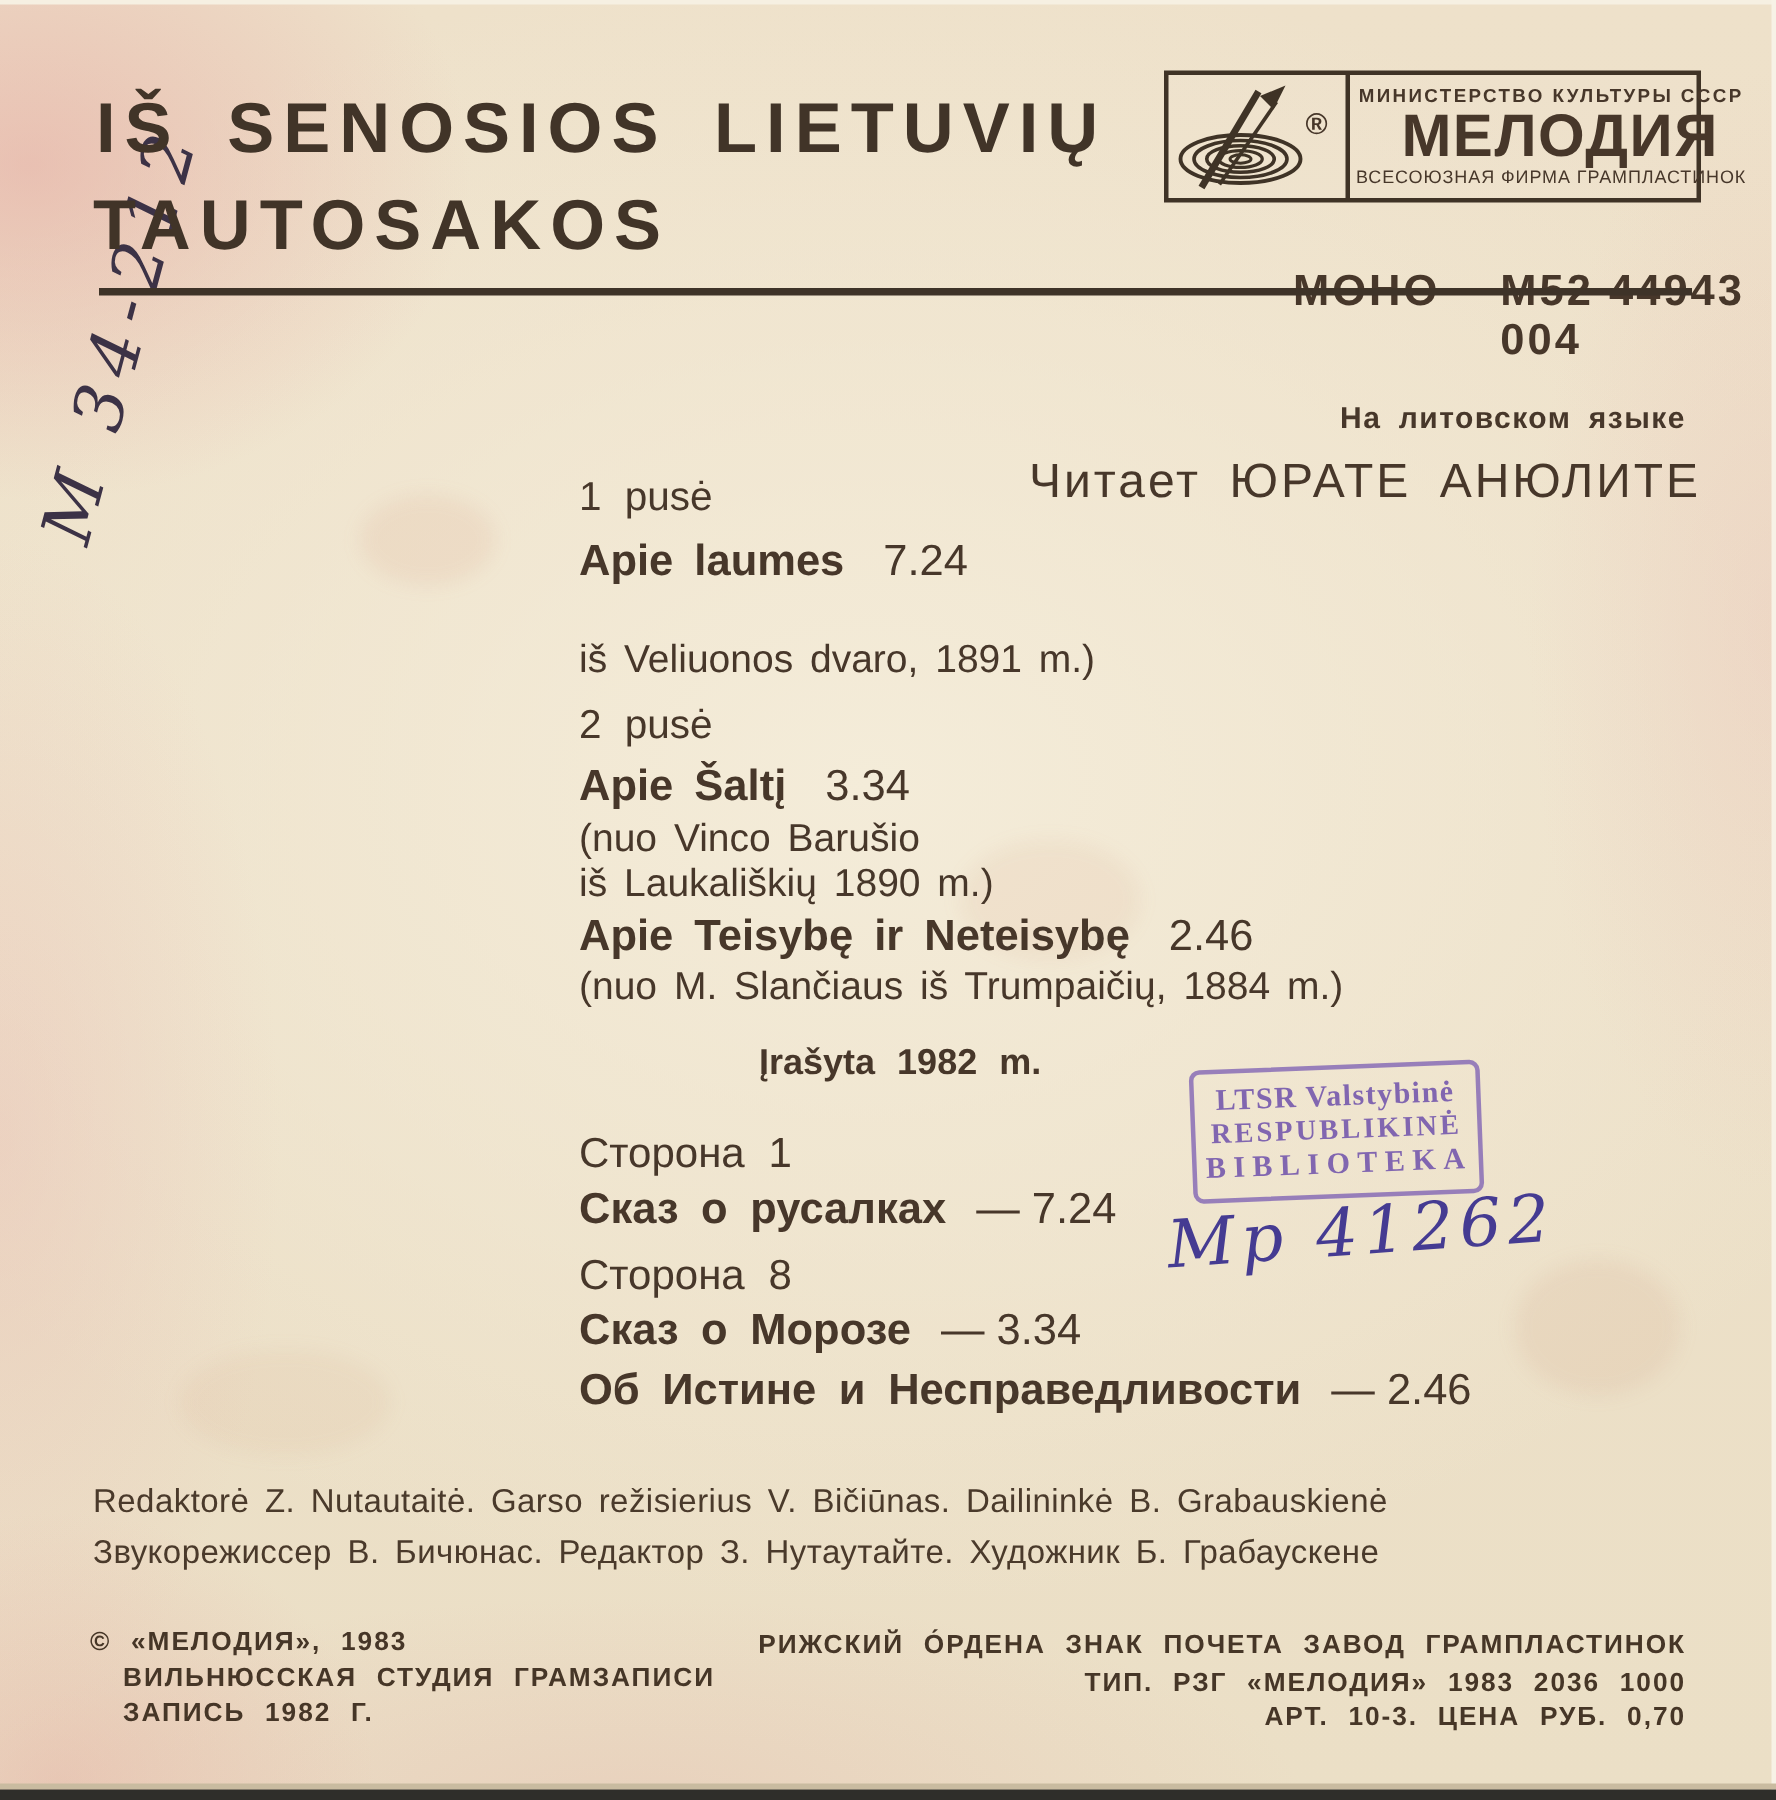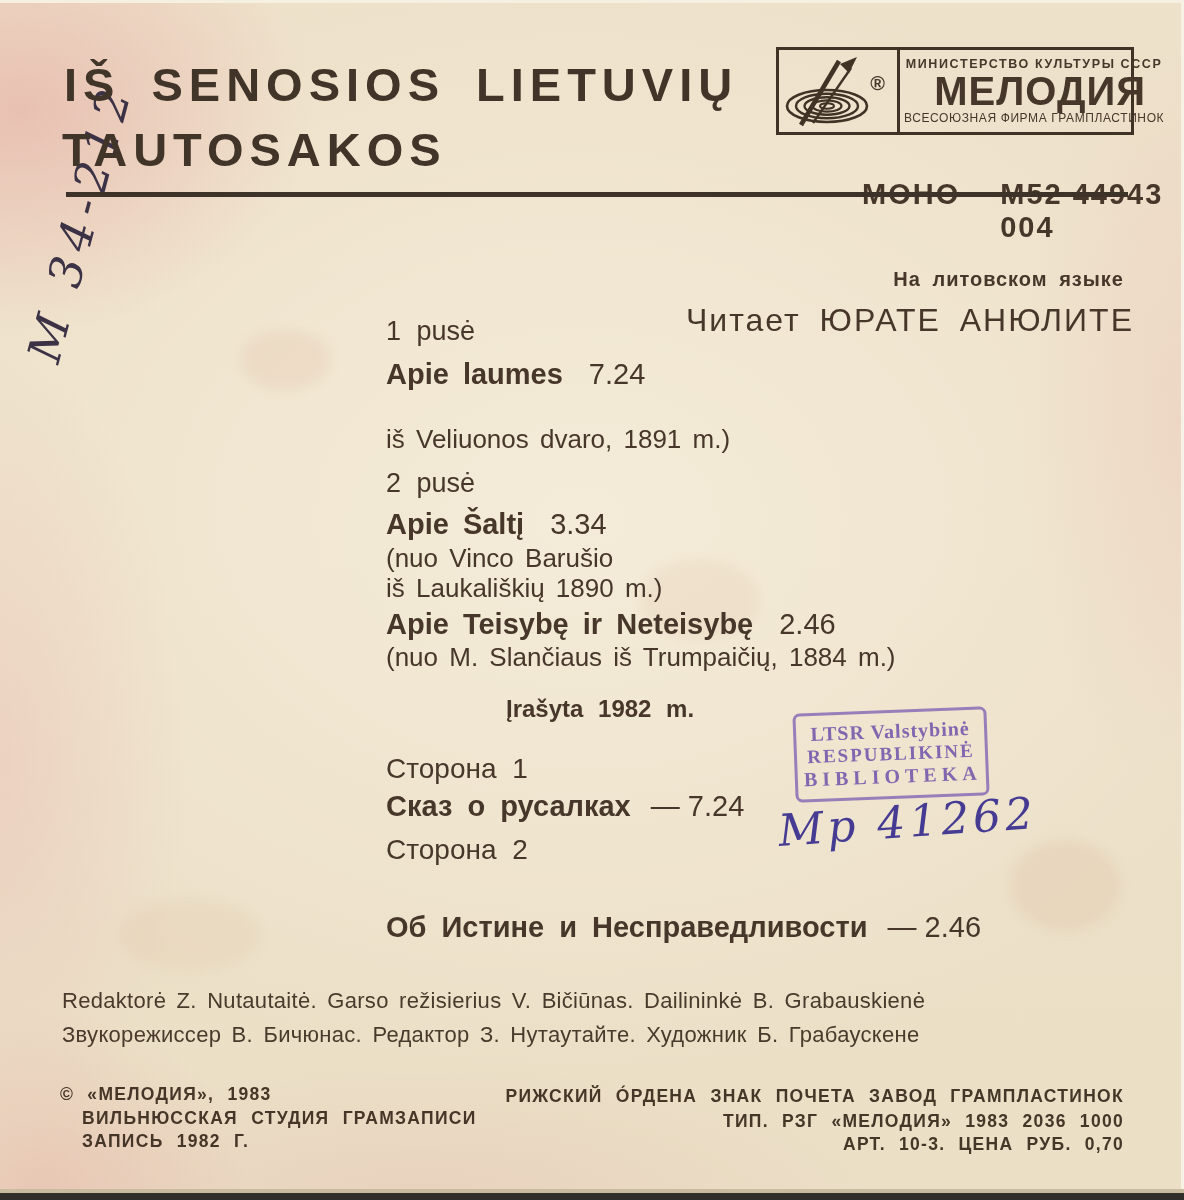--- a/index.html
+++ b/index.html
@@ -134,21 +134,26 @@
   <div class="abs lt-note" style="left:386px;top:642px;">(nuo M. Slančiaus iš Trumpaičių, 1884 m.)</div>
 
   <div class="abs lt-rec" style="left:506px;top:695px;">Įrašyta 1982 m.</div>
 
   <div class="abs ru-side" style="left:386px;top:753px;">Сторона 1</div>
   <div class="abs ru-track" style="left:386px;top:790px;">
     <span class="t">Сказ о русалках</span>
     <span class="d">—</span>
     <span>7.24</span>
   </div>
-  <div class="abs ru-side" style="left:386px;top:834px;">Сторона 2</div>
+  <div class="abs ru-side" style="left:386px;top:834px;">Сторона 8</div>
+  <div class="abs ru-track" style="left:386px;top:871px;">
+    <span class="t">Сказ о Морозе</span>
+    <span class="d">—</span>
+    <span>3.34</span>
+  </div>
   <div class="abs ru-track" style="left:386px;top:911px;">
     <span class="t">Об Истине и Несправедливости</span>
     <span class="d">—</span>
     <span>2.46</span>
   </div>
 
   <div class="abs stamp" style="left:794px;top:710px;">
     <div class="s1">LTSR Valstybinė</div>
     <div class="s2">RESPUBLIKINĖ</div>
     <div class="s3">BIBLIOTEKA</div>

